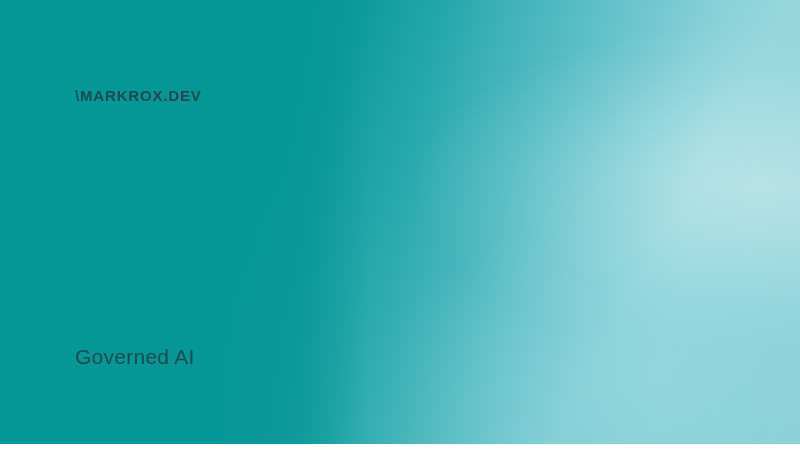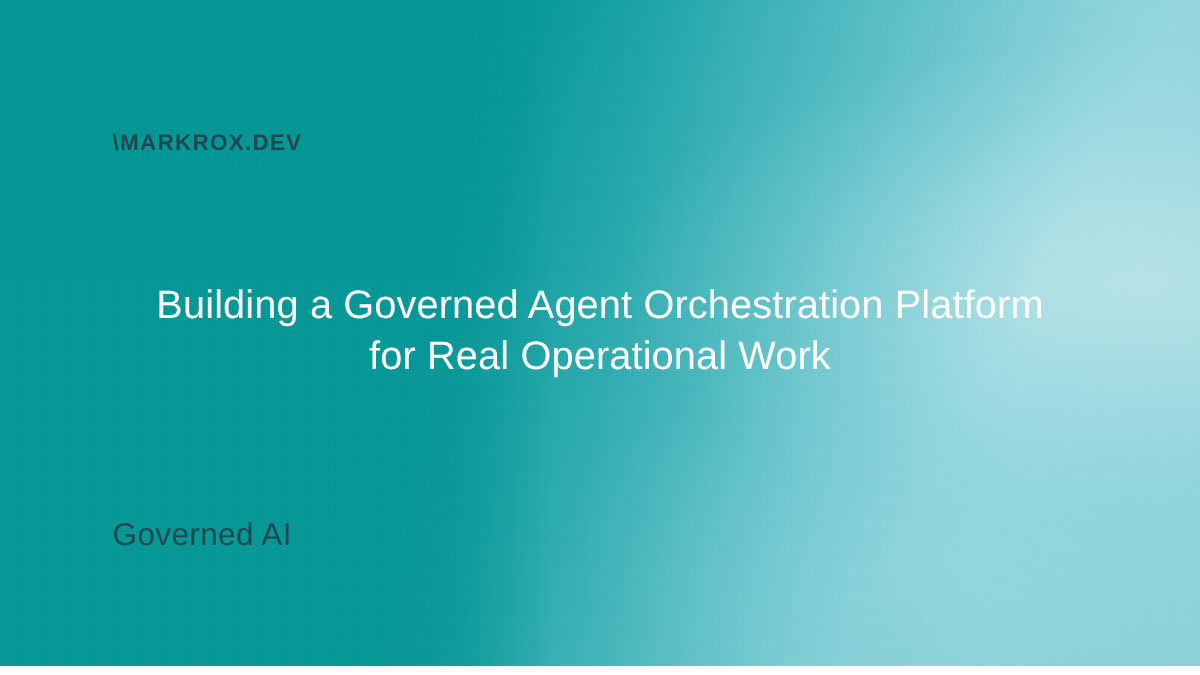--- a/index.html
+++ b/index.html
@@ -163,21 +163,17 @@
   <div class="bg-sweep"></div>
   <div class="bg-glow"></div>
   <div class="bg-glow-low"></div>
   <div class="bg-left-anchor"></div>
   <div class="bg-dither"></div>
 
   <div class="content">
 
     <div class="brand">\MARKROX.DEV</div>
 
-    <div class="title-block">
-      <span class="title-line">Building a Governed Agent Orchestration Platform</span>
-      <span class="title-line">for Real Operational Work</span>
-    </div>
 
     <div class="category">Governed AI</div>
 
   </div>
 </div>
 
 </body></html>

